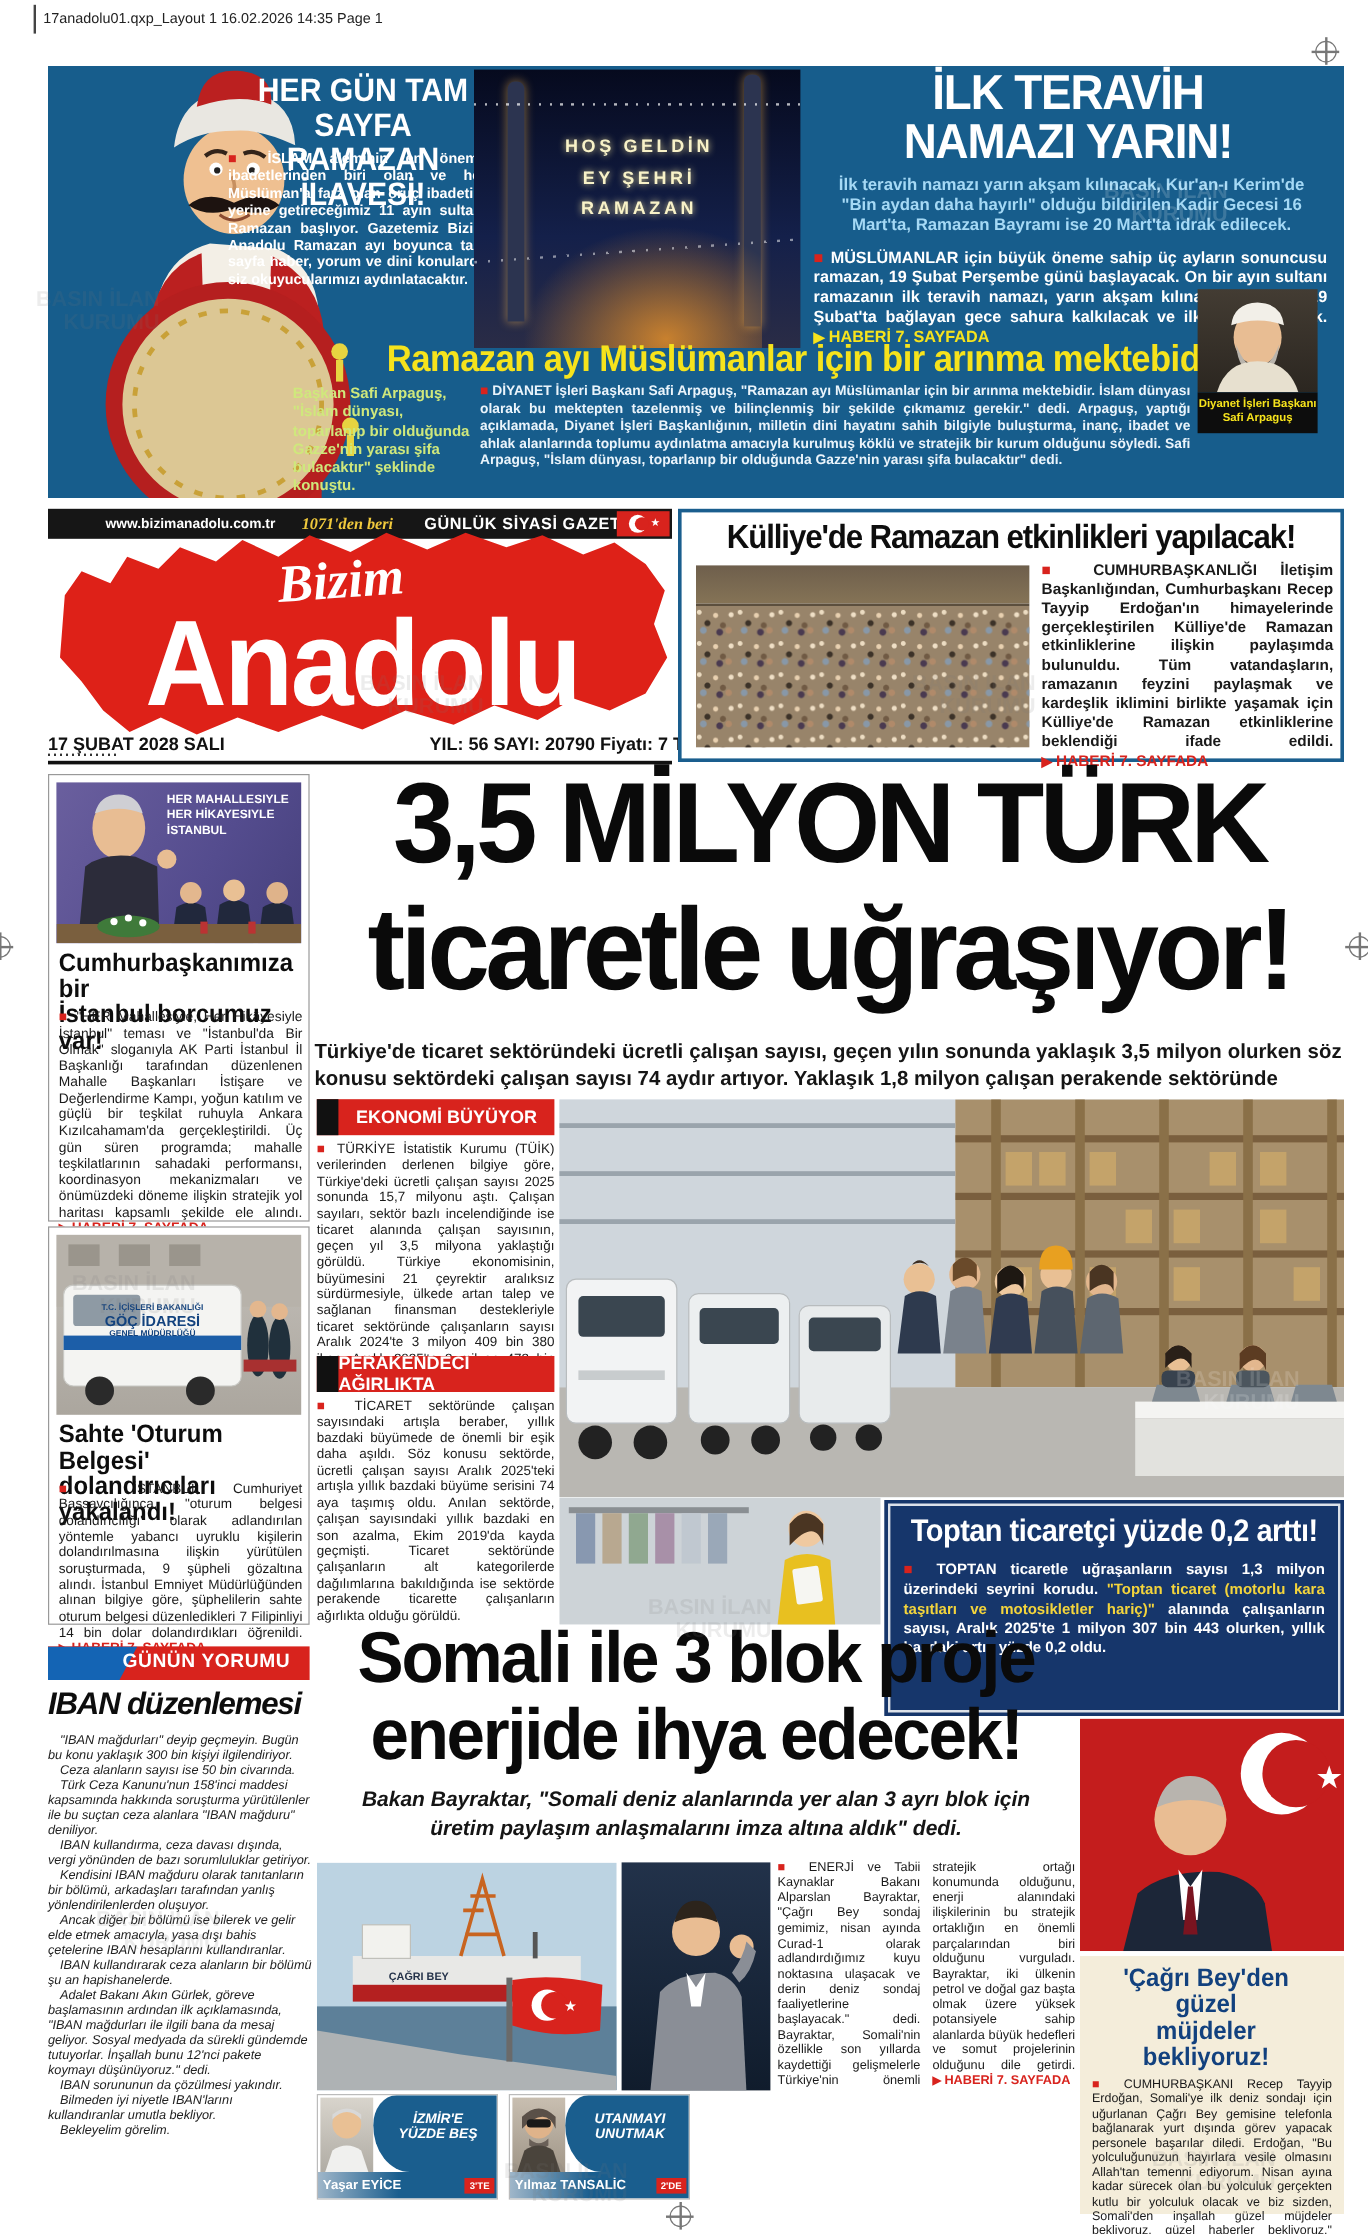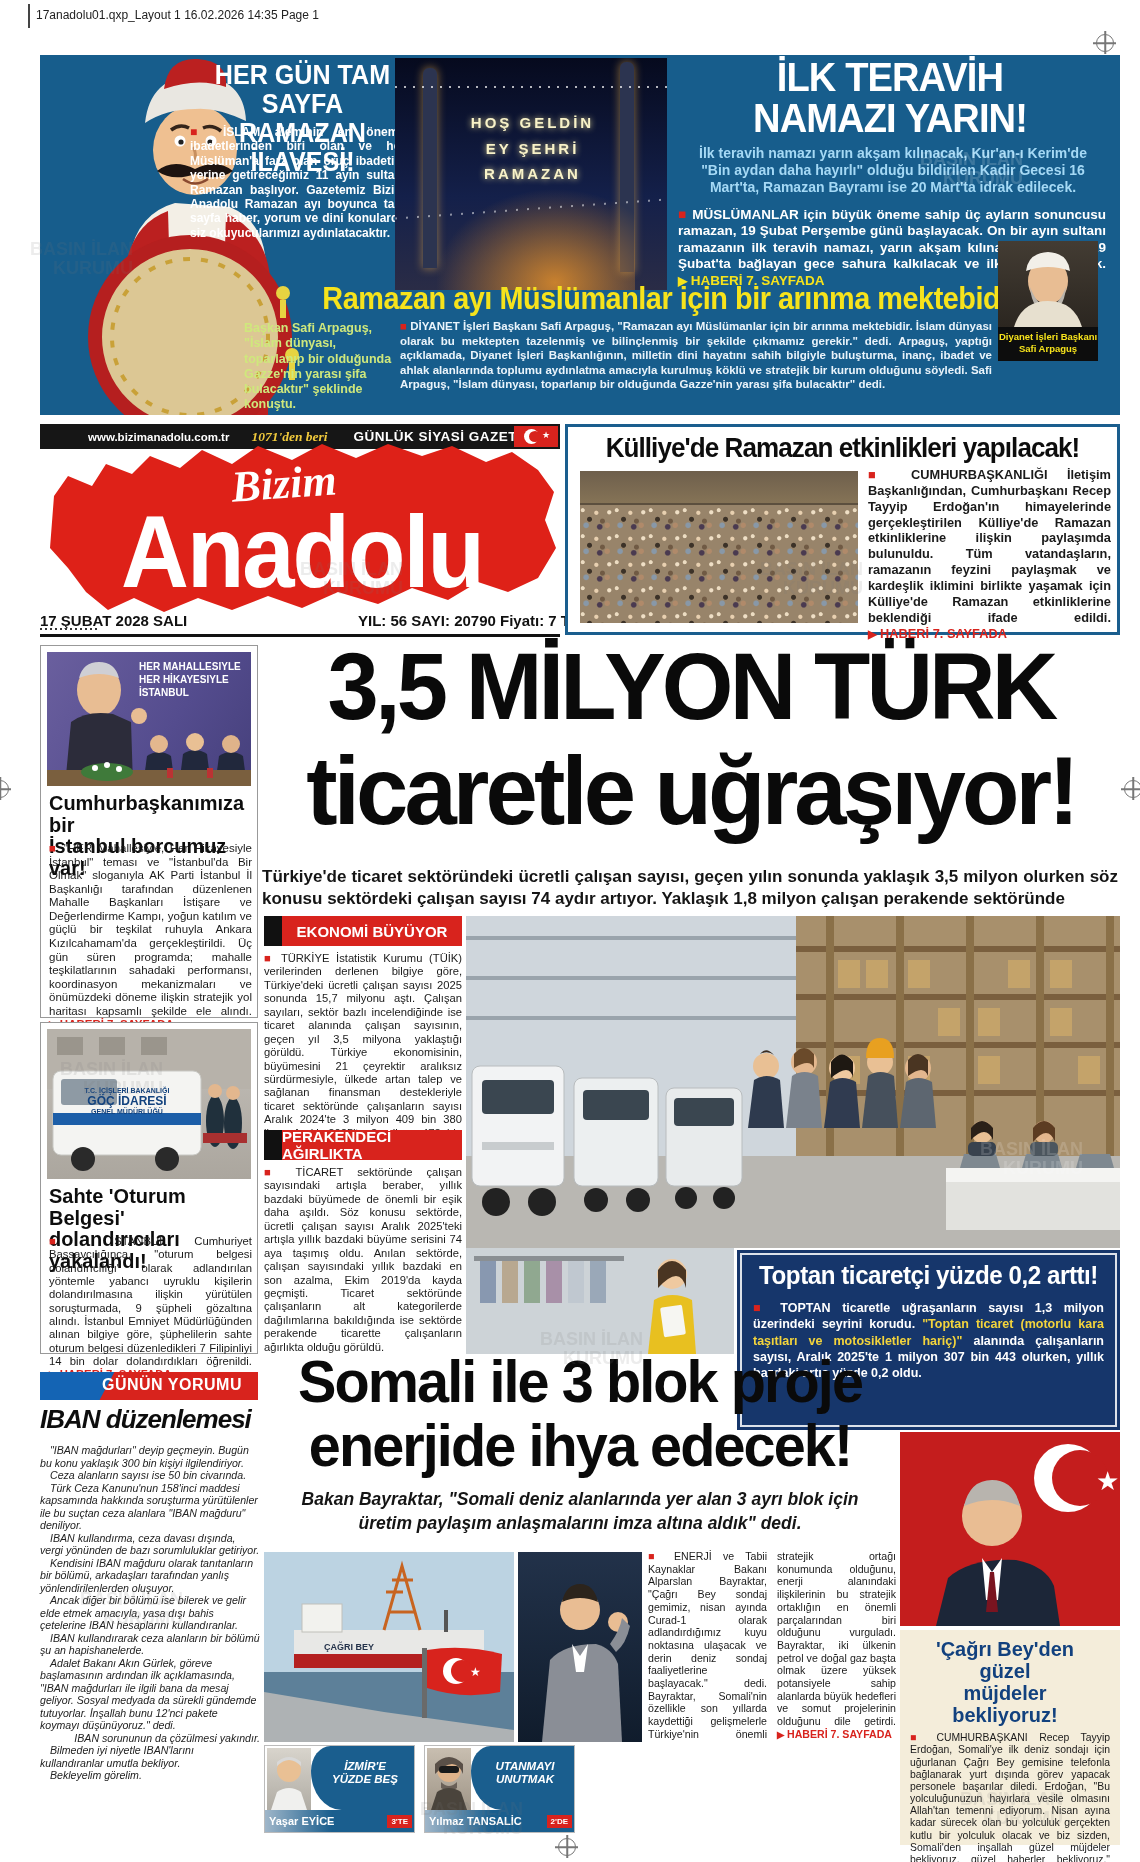--- a/index.html
+++ b/index.html
@@ -256,21 +256,21 @@
   <div class="abs" style="left:40px;top:1404px;width:218px;font-style:italic;font-weight:800;font-size:26px;color:#0d0d0d;letter-spacing:-1px;">IBAN düzenlemesi</div>
   <div class="abs" style="left:40px;top:1444px;width:220px;font-style:italic;font-size:10.6px;line-height:1.18;color:#222;">
     <p style="text-indent:10px;">"IBAN mağdurları" deyip geçmeyin. Bugün bu konu yaklaşık 300 bin kişiyi ilgilendiriyor.</p>
     <p style="text-indent:10px;">Ceza alanların sayısı ise 50 bin civarında.</p>
     <p style="text-indent:10px;">Türk Ceza Kanunu'nun 158'inci maddesi kapsamında hakkında soruşturma yürütülenler ile bu suçtan ceza alanlara "IBAN mağduru" deniliyor.</p>
     <p style="text-indent:10px;">IBAN kullandırma, ceza davası dışında, vergi yönünden de bazı sorumluluklar getiriyor.</p>
     <p style="text-indent:10px;">Kendisini IBAN mağduru olarak tanıtanların bir bölümü, arkadaşları tarafından yanlış yönlendirilenlerden oluşuyor.</p>
     <p style="text-indent:10px;">Ancak diğer bir bölümü ise bilerek ve gelir elde etmek amacıyla, yasa dışı bahis çetelerine IBAN hesaplarını kullandıranlar.</p>
     <p style="text-indent:10px;">IBAN kullandırarak ceza alanların bir bölümü şu an hapishanelerde.</p>
     <p style="text-indent:10px;">Adalet Bakanı Akın Gürlek, göreve başlamasının ardından ilk açıklamasında, "IBAN mağdurları ile ilgili bana da mesaj geliyor. Sosyal medyada da sürekli gündemde tutuyorlar. İnşallah bunu 12'nci pakete koymayı düşünüyoruz." dedi.</p>
-    <p style="text-indent:10px;text-align:right;">IBAN sorununun da çözülmesi yakındır.</p>
+    <p style="text-indent:10px;">IBAN sorununun da çözülmesi yakındır.</p>
     <p style="text-indent:10px;">Bilmeden iyi niyetle IBAN'larını kullandıranlar umutla bekliyor.</p>
     <p style="text-indent:10px;">Bekleyelim görelim.</p>
   </div>
   <div class="abs diag-banner" style="left:40px;top:1844px;width:218px;height:28px;">
     <div class="blue-tri"></div>
     <div class="abs" style="right:8px;top:4px;color:#fff;font-weight:800;font-style:italic;font-size:17px;">ZAKİR BARUTCU</div>
   </div>
 
   <div class="abs" style="left:262px;top:640px;width:858px;font-weight:800;font-size:95px;line-height:.98;color:#0a0a0a;text-align:center;letter-spacing:-4px;transform:scaleX(.97);transform-origin:center top;">3,5 MİLYON TÜRK</div>
   <div class="abs" style="left:262px;top:742px;width:858px;font-weight:800;font-size:97px;line-height:1;color:#0a0a0a;text-align:center;letter-spacing:-4px;transform:scaleX(.97);transform-origin:center top;">ticaretle uğraşıyor!</div>

